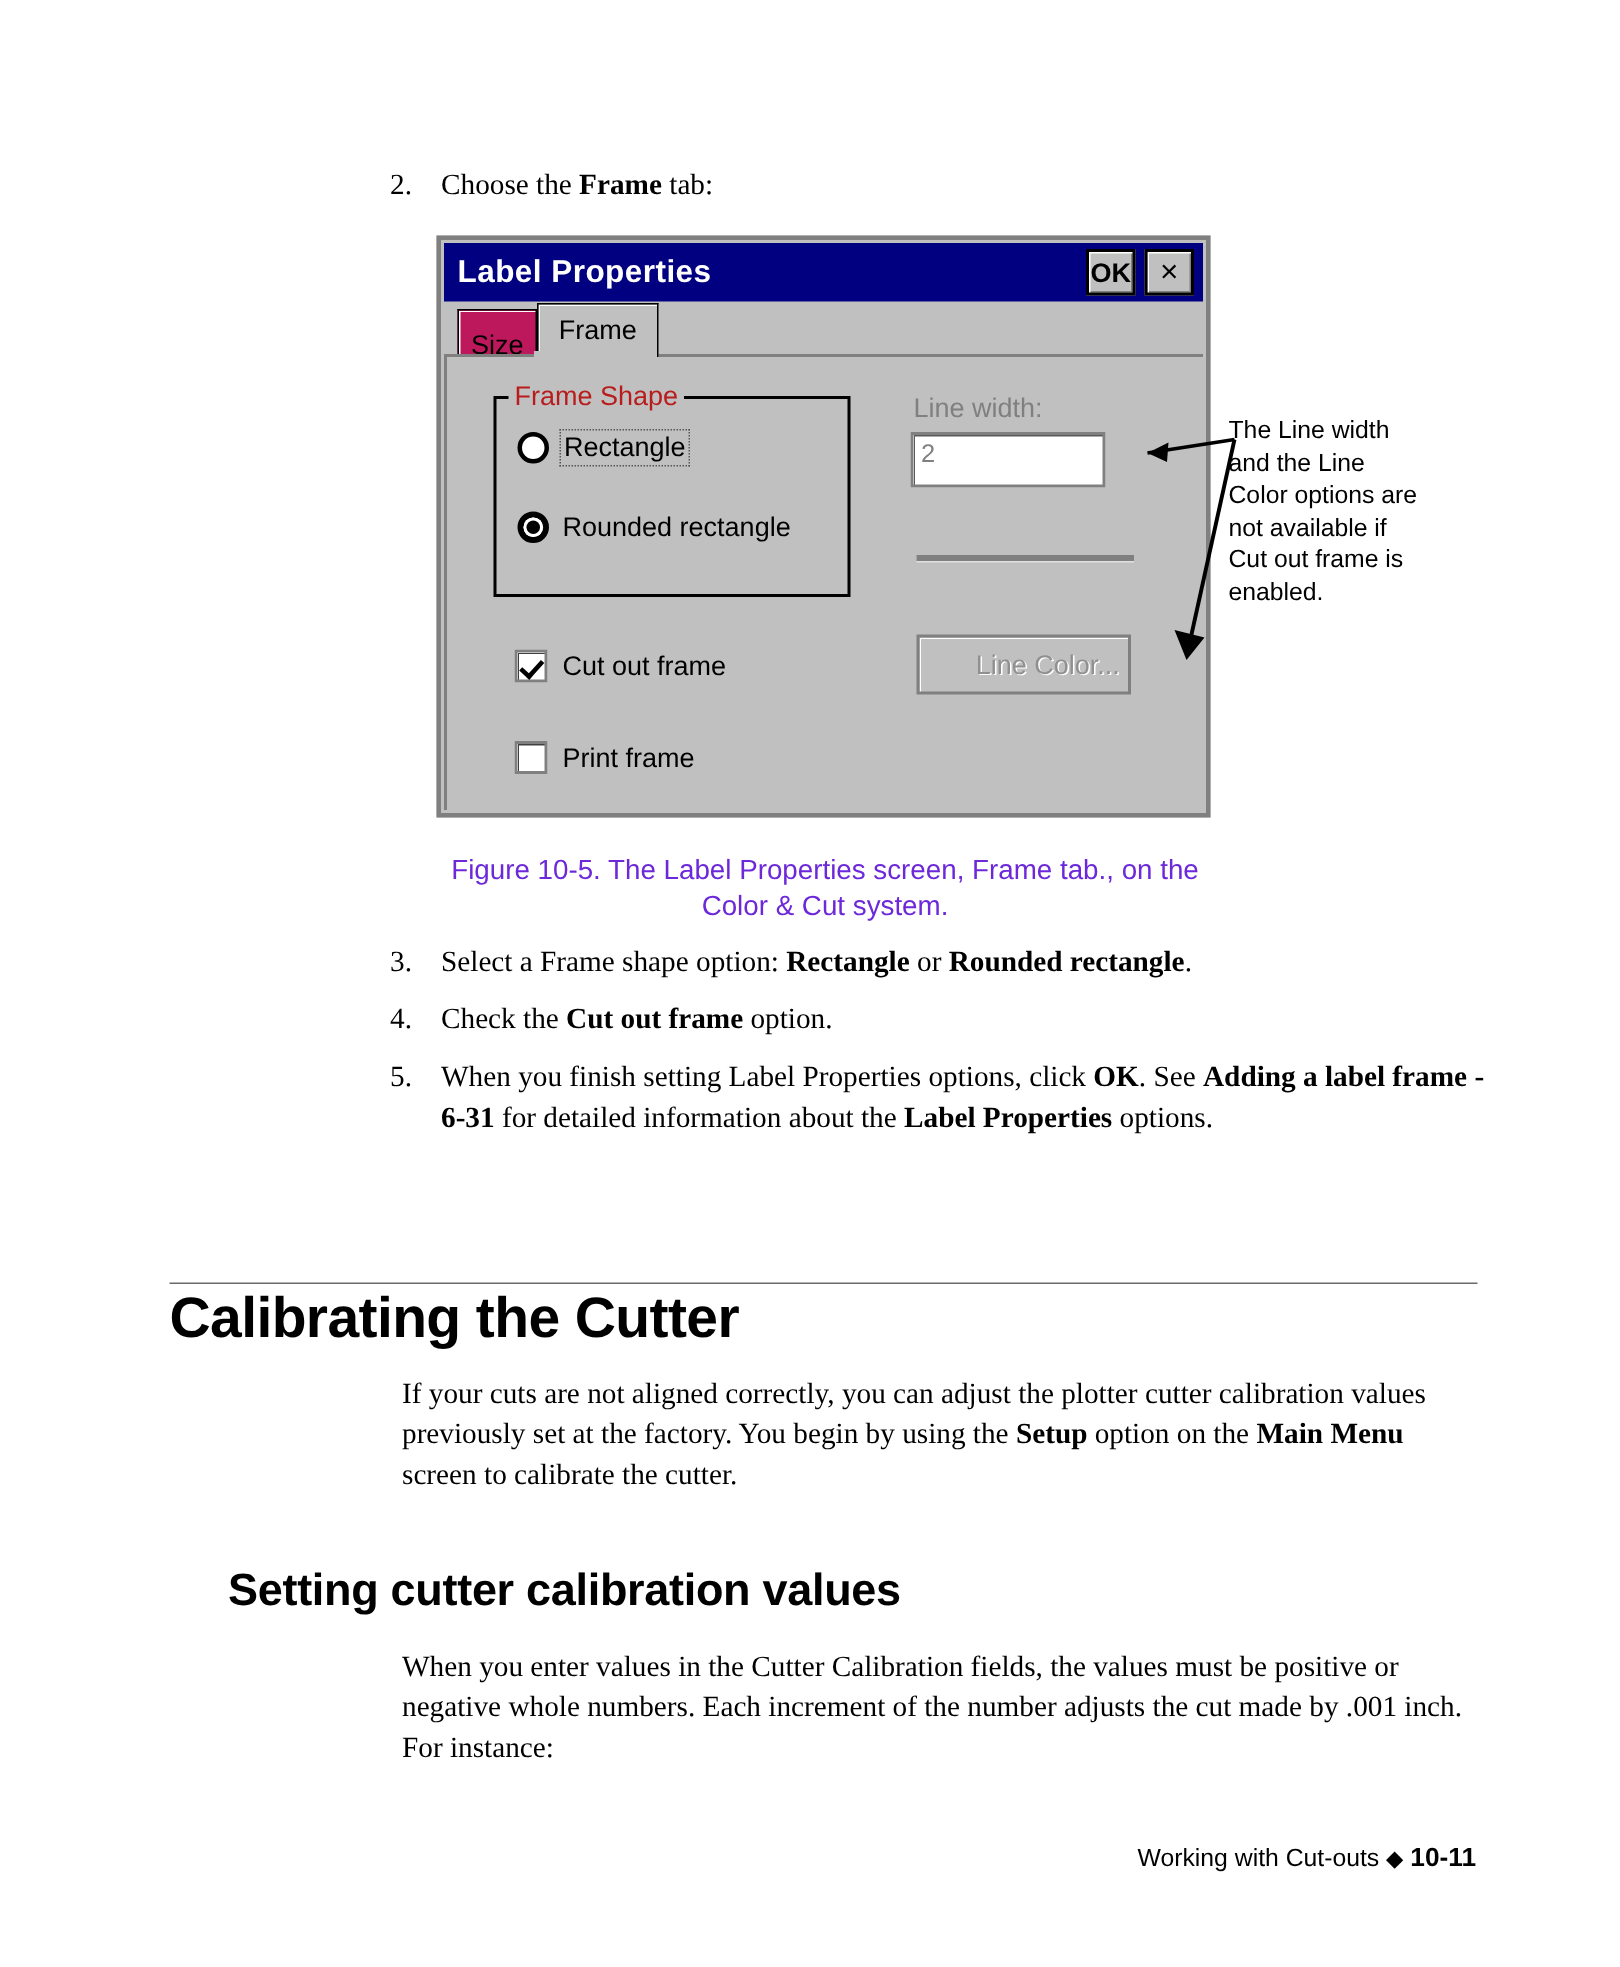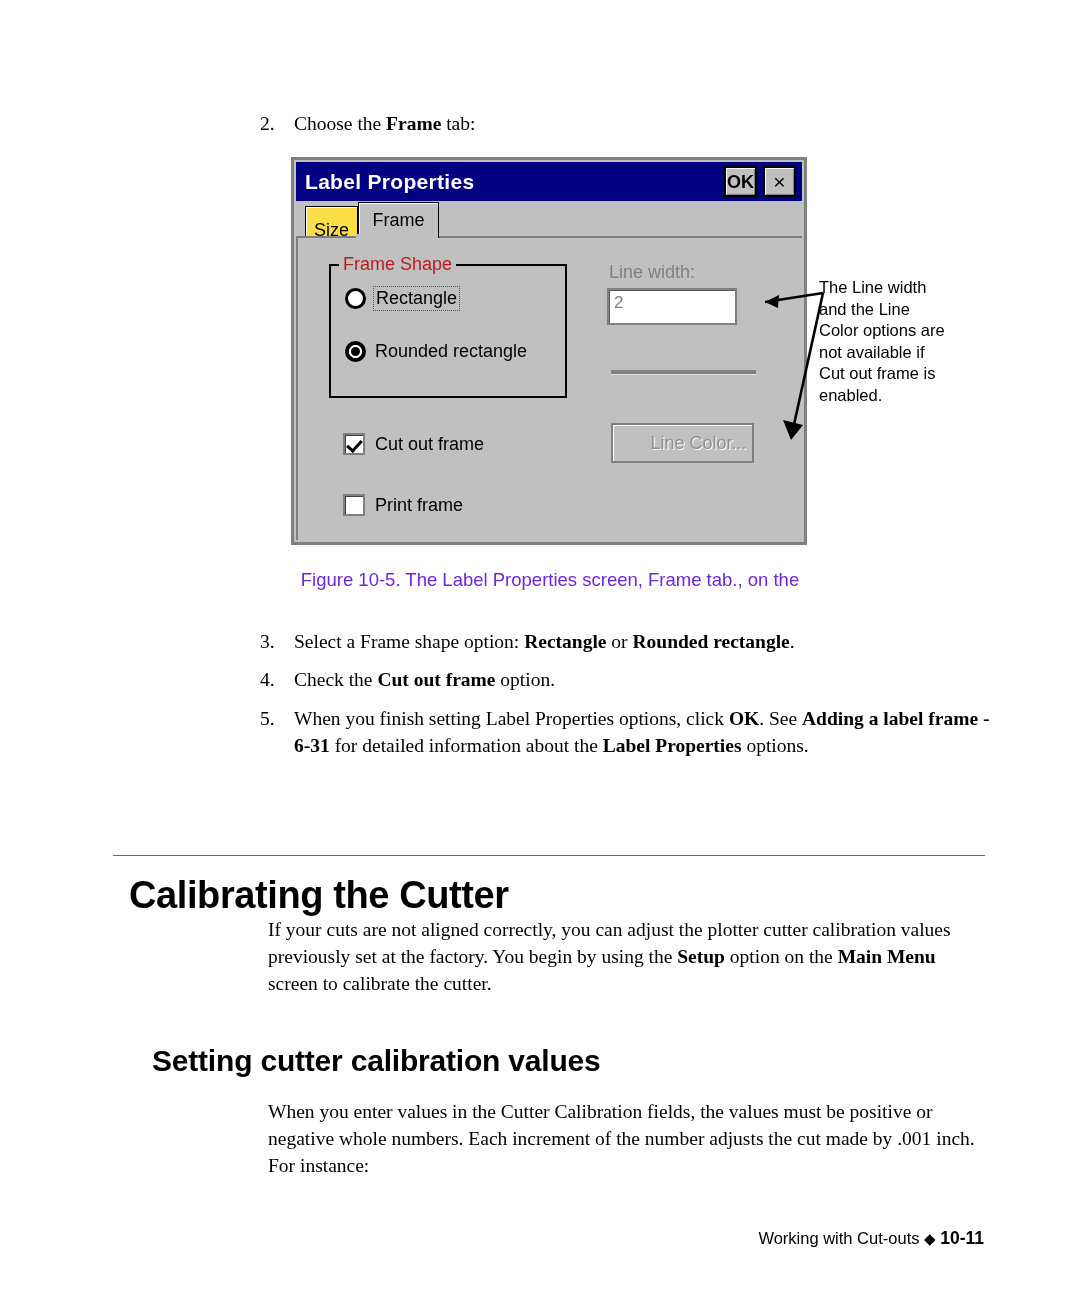--- a/index.html
+++ b/index.html
@@ -83,21 +83,21 @@
     position: absolute;
     left: 2px;
     top: 41px;
     right: 2px;
     height: 36px;
   }
   .tab {
     position: absolute;
     top: 5px;
     height: 48px;
-    background: #fde047;
+    background: #be185d;
     border: 1px solid #000000;
     border-bottom: none;
     box-shadow: inset 1px 1px 0 #ffffff;
     box-sizing: border-box;
     display: flex;
     align-items: center;
     justify-content: center;
     font-size: 18px;
     color: #000;
     padding: 0 8px;
@@ -421,39 +421,40 @@
   <polygon points="30,17 44,10 43,23" fill="#000"></polygon>
 
   <path d="M88 8 L58 144" stroke="#000" stroke-width="2.6" fill="none"></path>
   <polygon points="56,155 48,135 68,140" fill="#000"></polygon>
 </svg>
 
 <div id="callout-text">The Line width and the Line Color options are not available if Cut out frame is enabled.</div>
 
 <div id="figure-caption">
   <div>Figure 10-5. The Label Properties screen, Frame tab., on the</div>
+  <div>Color &amp; Cut system.</div>
 </div>
 
 <div class="step" id="step-3" style="left:260px; top:628px; width:740px;">
   <span class="step-num">3.</span>
   <span class="step-body"><span>Select a Frame shape option: </span><span style="font-weight: bold;">Rectangle</span><span> or </span><span style="font-weight: bold;">Rounded rectangle</span><span>.</span></span>
 </div>
 
 <div class="step" id="step-4" style="left:260px; top:666px; width:740px;">
   <span class="step-num">4.</span>
   <span class="step-body"><span>Check the </span><span style="font-weight: bold;">Cut out frame</span><span> option.</span></span>
 </div>
 
 <div class="step" id="step-5" style="left:260px; top:705px; width:732px;">
   <span class="step-num">5.</span>
   <span class="step-body"><span>When you finish setting Label Properties options, click </span><span style="font-weight: bold;">OK</span><span>. See </span><span style="font-weight: bold;">Adding a label frame - 6-31</span><span> for detailed information about the </span><span style="font-weight: bold;">Label Properties</span><span> options.</span></span>
 </div>
 
 <div id="section-rule"></div>
-<h1 id="h1-calibrating" style="margin:16px;text-align:center;">Calibrating the Cutter</h1>
+<h1 id="h1-calibrating" style="margin:0;text-align:center;">Calibrating the Cutter</h1>
 
 <div class="body-para" id="para-calibrating" style="left:268px; top:916px; width:712px;"><span>If your cuts are not aligned correctly, you can adjust the plotter cutter calibration values previously set at the factory. You begin by using the </span><span style="font-weight: bold;">Setup</span><span> option on the </span><span style="font-weight: bold;">Main Menu</span><span> screen to calibrate the cutter.</span></div>
 
 <h2 id="h2-setting" style="margin:0;">Setting cutter calibration values</h2>
 
 <div class="body-para" id="para-setting" style="left:268px; top:1098px; width:716px;"><span>When you enter values in the Cutter Calibration fields, the values must be positive or negative whole numbers. Each increment of the number adjusts the cut made by .001 inch. For instance:</span></div>
 
 <div id="footer">
   <span>Working with Cut-outs</span>
   <span class="diamond">◆</span>

